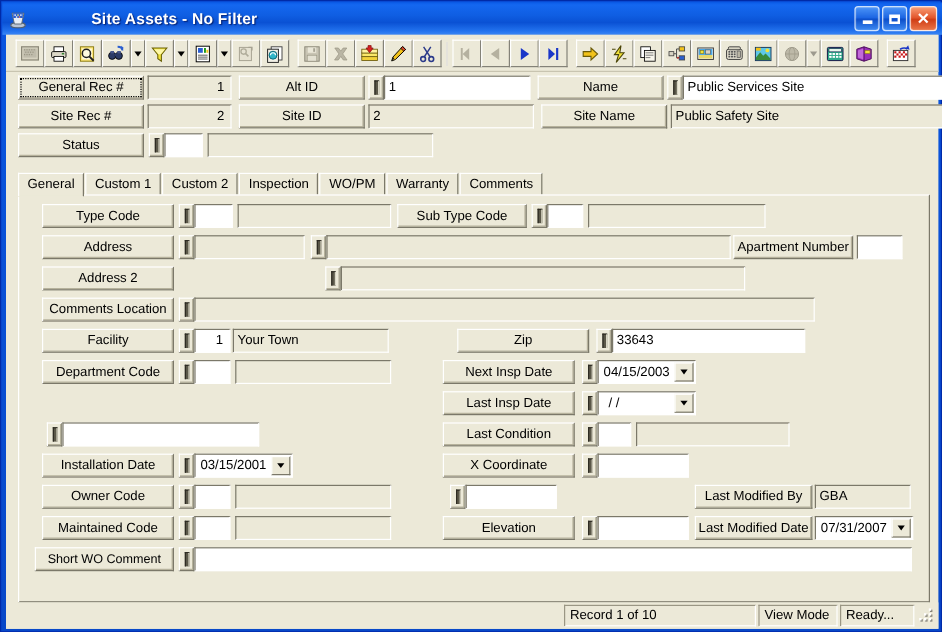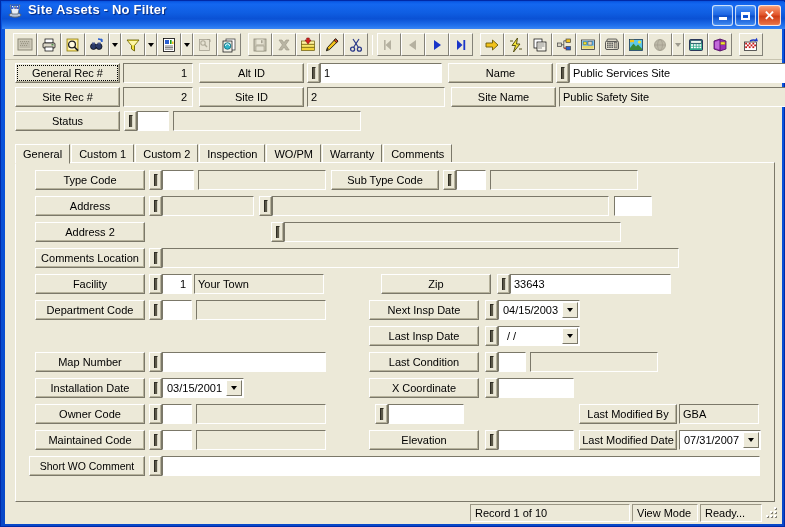--- a/index.html
+++ b/index.html
@@ -24,21 +24,21 @@
     padding: 0;
   }
 
   
   .titlebar {
     position: absolute; left: 1px; top: 1px;
     width: 783px; height: 27px;
     background: linear-gradient(180deg,
        #0b5ce8 0%, #1467f0 8%, #0f5ee2 40%,
        #0a51d4 62%, #2272ee 88%, #3a86f4 100%);
-    display: flex; 
+    display: flex; align-items: center; gap: 48px;
   }
   .title-icon {
     width: 16px; height: 16px; margin-left: 5px; margin-right: 5px;
     position: relative; flex: none;
   }
   .title-text {
     color: #ffffff;
     font-size: 13px;
     font-weight: bold;
     text-shadow: 1px 1px 1px rgba(0,0,50,.6);
@@ -694,20 +694,21 @@
             <div class="lookup" style="margin-left:4px;">
                 <i></i>
               </div>
             <div class="fld ro" style="width:92px;"></div>
             <div class="lookup" style="margin-left:5px;">
                 <i></i>
               </div>
             <div class="fld ro" style="width:337px;"></div>
           </div>
           <div class="row" style="left:588px;top:26px;">
+            <div class="lbl-btn" style="width:100px;">Apartment Number</div>
             <div class="fld white" style="width:38px;margin-left:3px;"></div>
           </div>
 
           <div class="row" style="left:12px;top:52px;">
             <div class="lbl-btn" style="width:110px;">Address 2</div>
             <div class="lookup" style="margin-left:126px;">
                 <i></i>
               </div>
             <div class="fld ro" style="width:337px;"></div>
           </div>
@@ -764,21 +765,20 @@
               </div>
             <div class="datefld" style="width:82px;">
               <span class="dv centerish">  /  /</span>
               <span class="ddbtn">
                   <i class="tri-down"></i>
                 </span>
             </div>
           </div>
 
           <div class="row" style="left:12px;top:182px;">
-            <div class="lbl-btn" style="width:110px;">Map Number</div>
             <div class="lookup" style="margin-left:4px;">
                 <i></i>
               </div>
             <div class="fld white" style="width:164px;"></div>
           </div>
           <div class="row" style="left:346px;top:182px;">
             <div class="lbl-btn" style="width:110px;">Last Condition</div>
             <div class="lookup" style="margin-left:6px;">
                 <i></i>
               </div>

